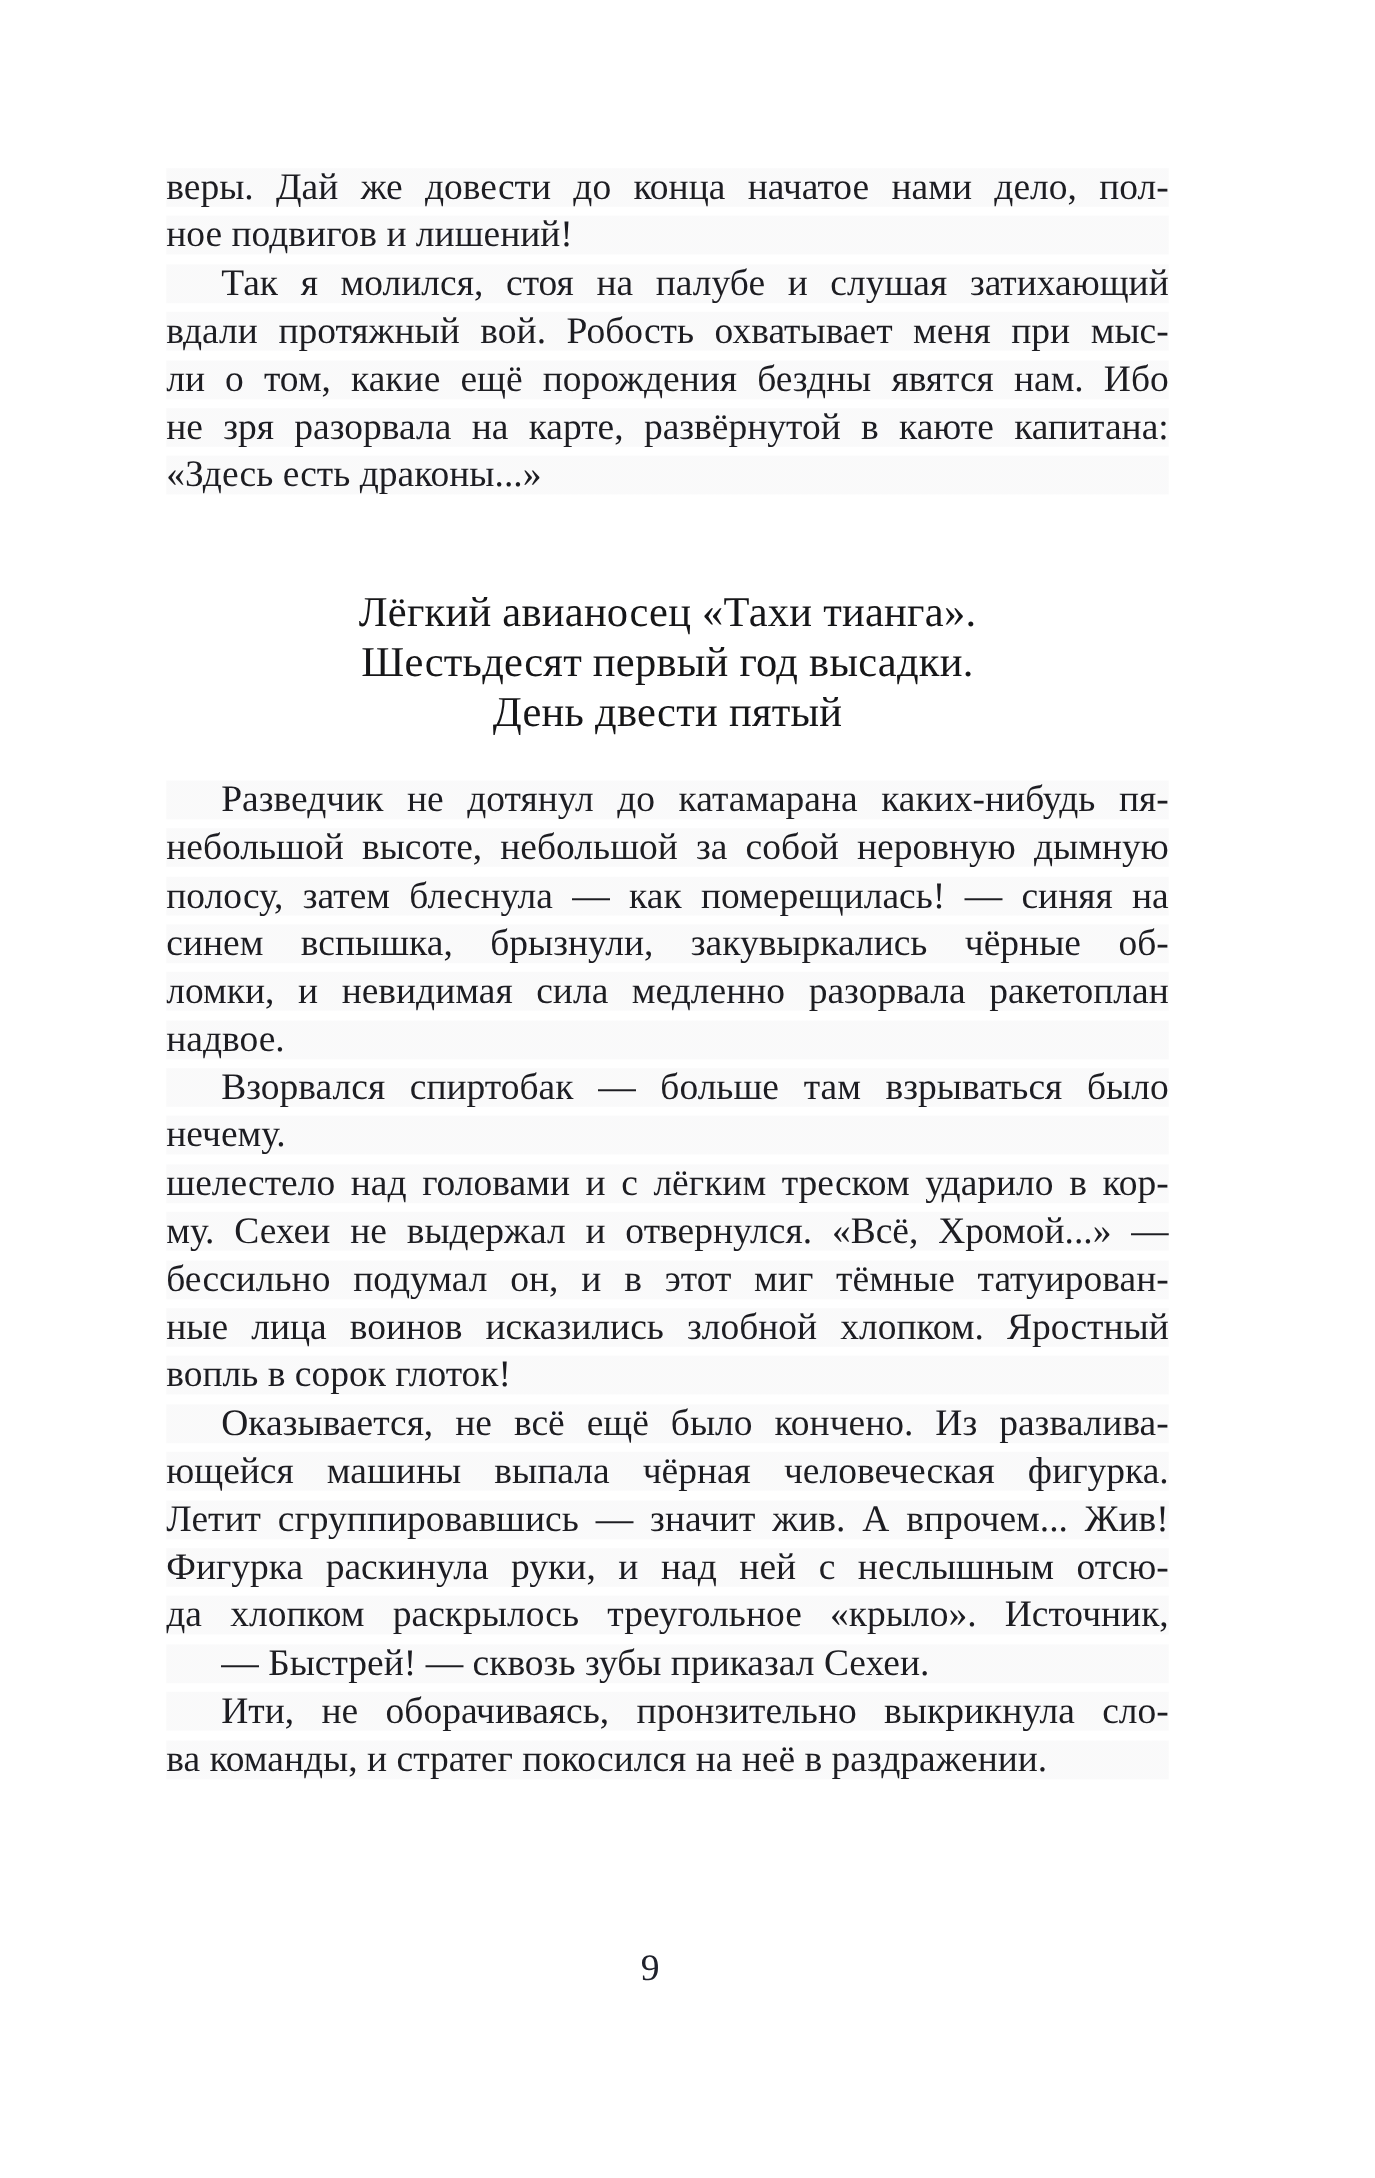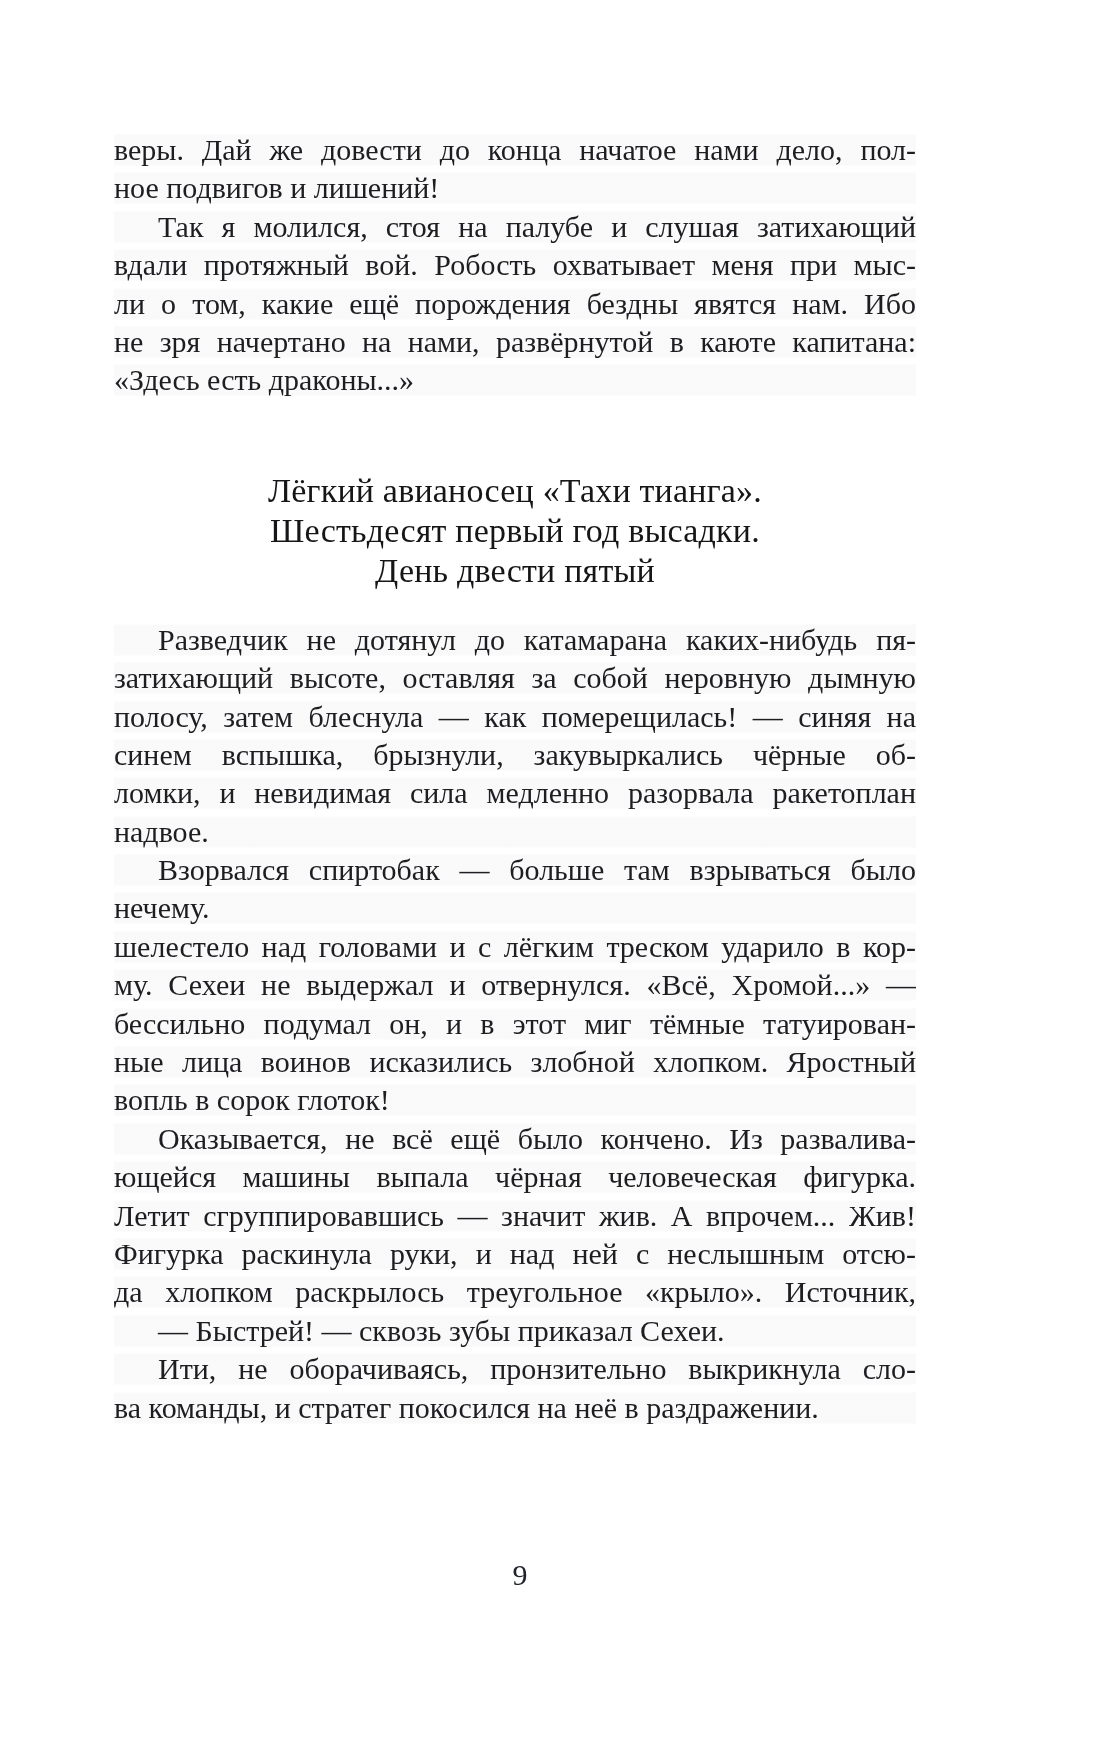--- a/index.html
+++ b/index.html
@@ -7,21 +7,21 @@
   body {
     width: 1100px; height: 1742px;
     background: #ffffff;
     overflow: hidden;
     position: relative;
     font-family: "Liberation Serif", "DejaVu Serif", serif;
     color: #1d1d22;
   }
   .text-block {
     position: absolute;
-    left: 114px; top: 131px; width: 802px;
+    left: 133px; top: 131px; width: 802px;
   }
   .paragraph { margin: 0; }
   .line {
     font-size: 30px;
     line-height: 38.4px;
     height: 38.4px;
     overflow: hidden;
     white-space: normal;
     
     background: linear-gradient(to bottom,
@@ -57,35 +57,35 @@
 <main class="text-block">
   <section>
       <div class="paragraph">
         <div class="line just">веры. Дай же довести до конца начатое нами дело, пол-</div>
         <div class="line">ное подвигов и лишений!</div>
       </div>
       <div class="paragraph">
         <div class="line just indent">Так я молился, стоя на палубе и слушая затихающий</div>
         <div class="line just">вдали протяжный вой. Робость охватывает меня при мыс-</div>
         <div class="line just">ли о том, какие ещё порождения бездны явятся нам. Ибо</div>
-        <div class="line just">не зря начертано на нами, развёрнутой в каюте капитана:</div>
+        <div class="line just">не зря разорвала на карте, развёрнутой в каюте капитана:</div>
         <div class="line">«Здесь есть драконы...»</div>
       </div>
     </section>
 
   <h2 class="chapter-heading">
       <div class="heading-line">Лёгкий авианосец «Тахи тианга».</div>
       <div class="heading-line">Шестьдесят первый год высадки.</div>
       <div class="heading-line">День двести пятый</div>
     </h2>
 
   <section>
       <div class="paragraph">
         <div class="line just indent">Разведчик не дотянул до катамарана каких-нибудь пя-</div>
-        <div class="line just">затихающий высоте, оставляя за собой неровную дымную</div>
+        <div class="line just">небольшой высоте, небольшой за собой неровную дымную</div>
         <div class="line just">полосу, затем блеснула — как померещилась! — синяя на</div>
         <div class="line just">синем вспышка, брызнули, закувыркались чёрные об-</div>
         <div class="line just">ломки, и невидимая сила медленно разорвала ракетоплан</div>
         <div class="line">надвое.</div>
       </div>
       <div class="paragraph">
         <div class="line just indent">Взорвался спиртобак — больше там взрываться было</div>
         <div class="line">нечему.</div>
       </div>
       <div class="paragraph">

